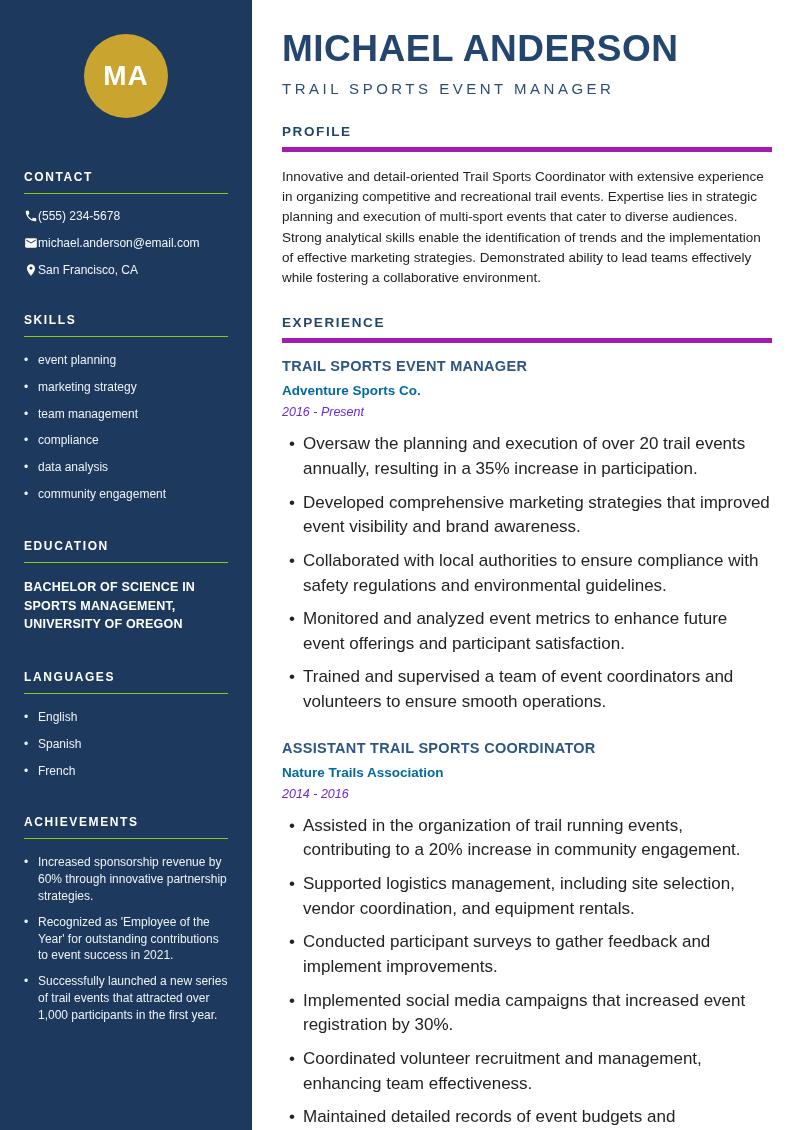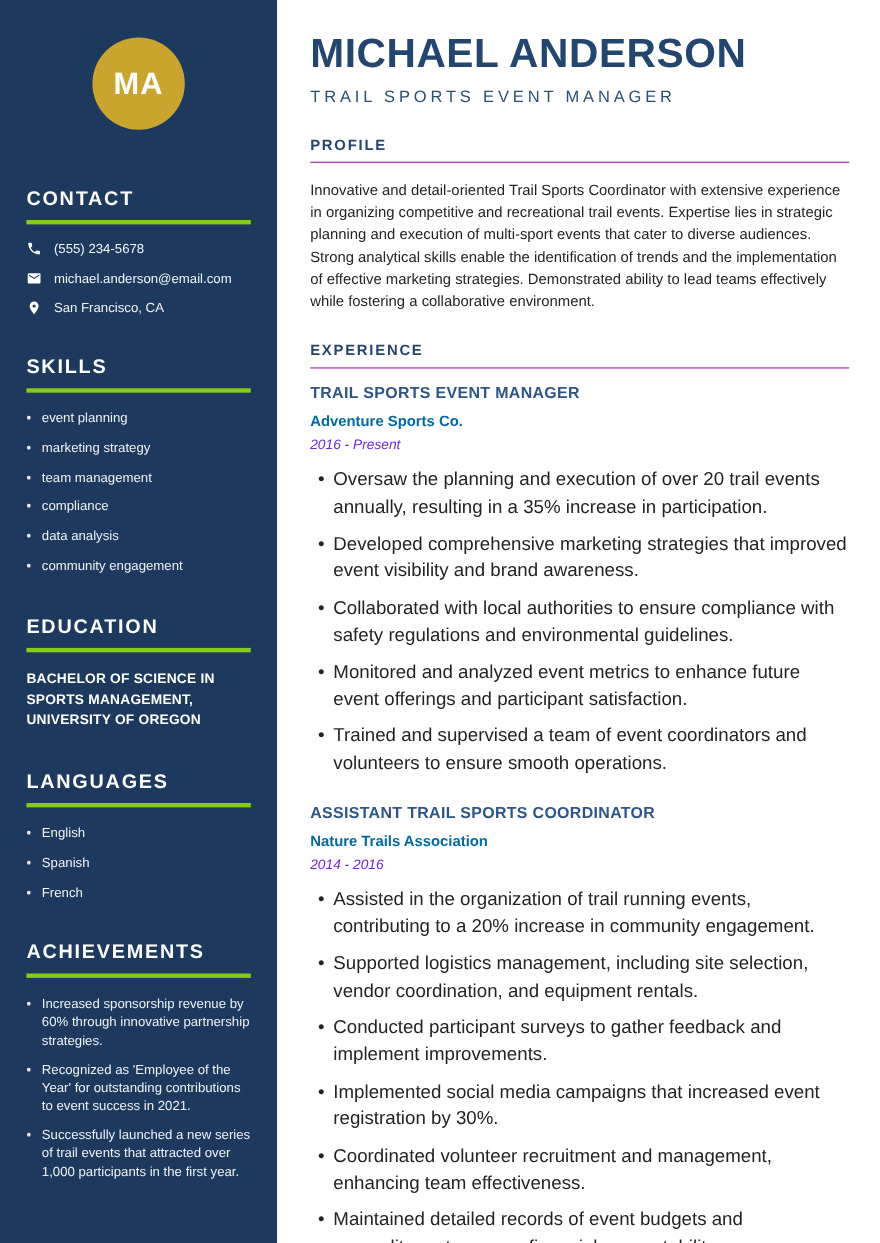--- a/index.html
+++ b/index.html
@@ -19,25 +19,25 @@
   }
   .avatar-wrap { display: flex; justify-content: center; margin-bottom: 52px; }
   .avatar {
     width: 84px; height: 84px; border-radius: 50%;
     background: #c9a42f; color: #ffffff;
     display: flex; align-items: center; justify-content: center;
     font-size: 28px; font-weight: bold; letter-spacing: 1px;
   }
   .side-section { margin-bottom: 36px; }
   .side-heading {
-    font-size: 18px; font-weight: bold; letter-spacing: 1.6px;
+    font-size: 12px; font-weight: bold; letter-spacing: 1.6px;
     color: #ffffff; padding-bottom: 9px;
-    border-bottom: 4px solid #84cc16; margin-bottom: 15px;
+    border-bottom: 1px solid #84cc16; margin-bottom: 15px;
   }
-  .contact-row { display: flex; align-items: center; gap: 11px; margin-bottom: 13px; font-size: 12px; }
+  .contact-row { display: flex; align-items: center; margin-bottom: 13px; font-size: 12px; }
   .contact-icon { width: 14px; height: 14px; flex-shrink: 0; display: block; }
   .contact-icon svg { width: 14px; height: 14px; display: block; fill: #ffffff; }
   .side-list { list-style: none; }
   .side-list li {
     position: relative; padding-left: 14px;
     font-size: 12px; line-height: 1.4; margin-bottom: 10px; color: #eef1f5;
   }
   .side-list li::before { content: "•"; position: absolute; left: 0; top: 0; }
   .degree { font-size: 12.5px; font-weight: bold; line-height: 1.5; letter-spacing: .2px; color: #ffffff; }
   .ach-list li { margin-bottom: 9px; }
@@ -47,21 +47,21 @@
   .name {
     font-size: 37px; font-weight: bold; color: #24466e; letter-spacing: .5px; line-height: 1.05;
   }
   .headline {
     font-size: 15px; letter-spacing: 3.5px; color: #2c4d74; margin-top: 11px;
   }
   .main-section { margin-top: 27px; }
   .main-heading {
     font-size: 13.5px; font-weight: bold; letter-spacing: 1.6px;
     color: #24466e; padding-bottom: 8px;
-    border-bottom: 1px solid #a21caf; margin-bottom: 15px;
+    border-bottom: 5px solid #a21caf; margin-bottom: 15px;
   }
   .profile-text { font-size: 13.5px; line-height: 1.5; color: #232323; }
   .job { margin-bottom: 25px; }
   .job-title { font-size: 14.5px; font-weight: bold; color: #2d5586; letter-spacing: .3px; margin-bottom: 9px; }
   .company { font-size: 13.5px; font-weight: bold; color: #0369a1; margin-bottom: 7px; }
   .dates { font-size: 12.5px; font-style: italic; color: #6d28d9; margin-bottom: 13px; }
   .bullets { list-style: none; padding-left: 7px; }
   .bullets li {
     position: relative; padding-left: 14px;
     font-size: 17px; line-height: 1.45; color: #232323; margin-bottom: 9px;

